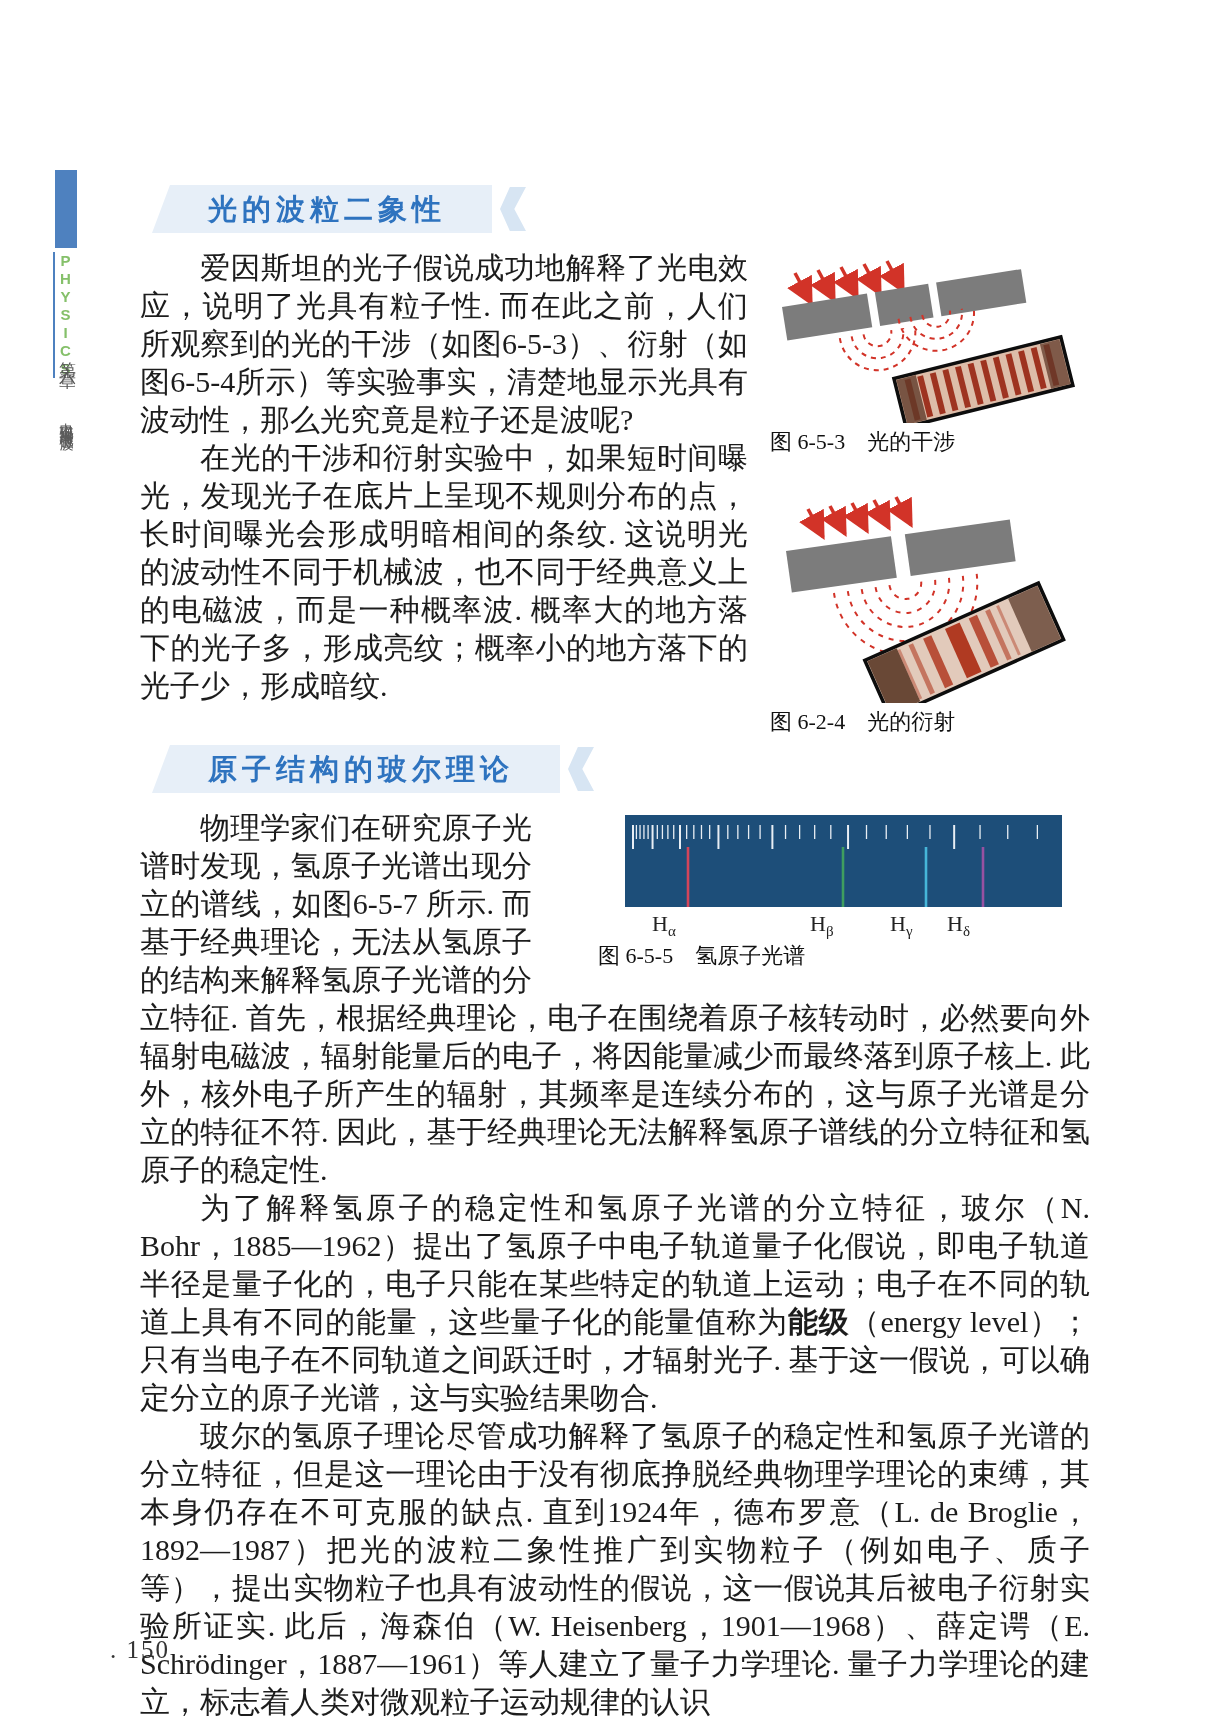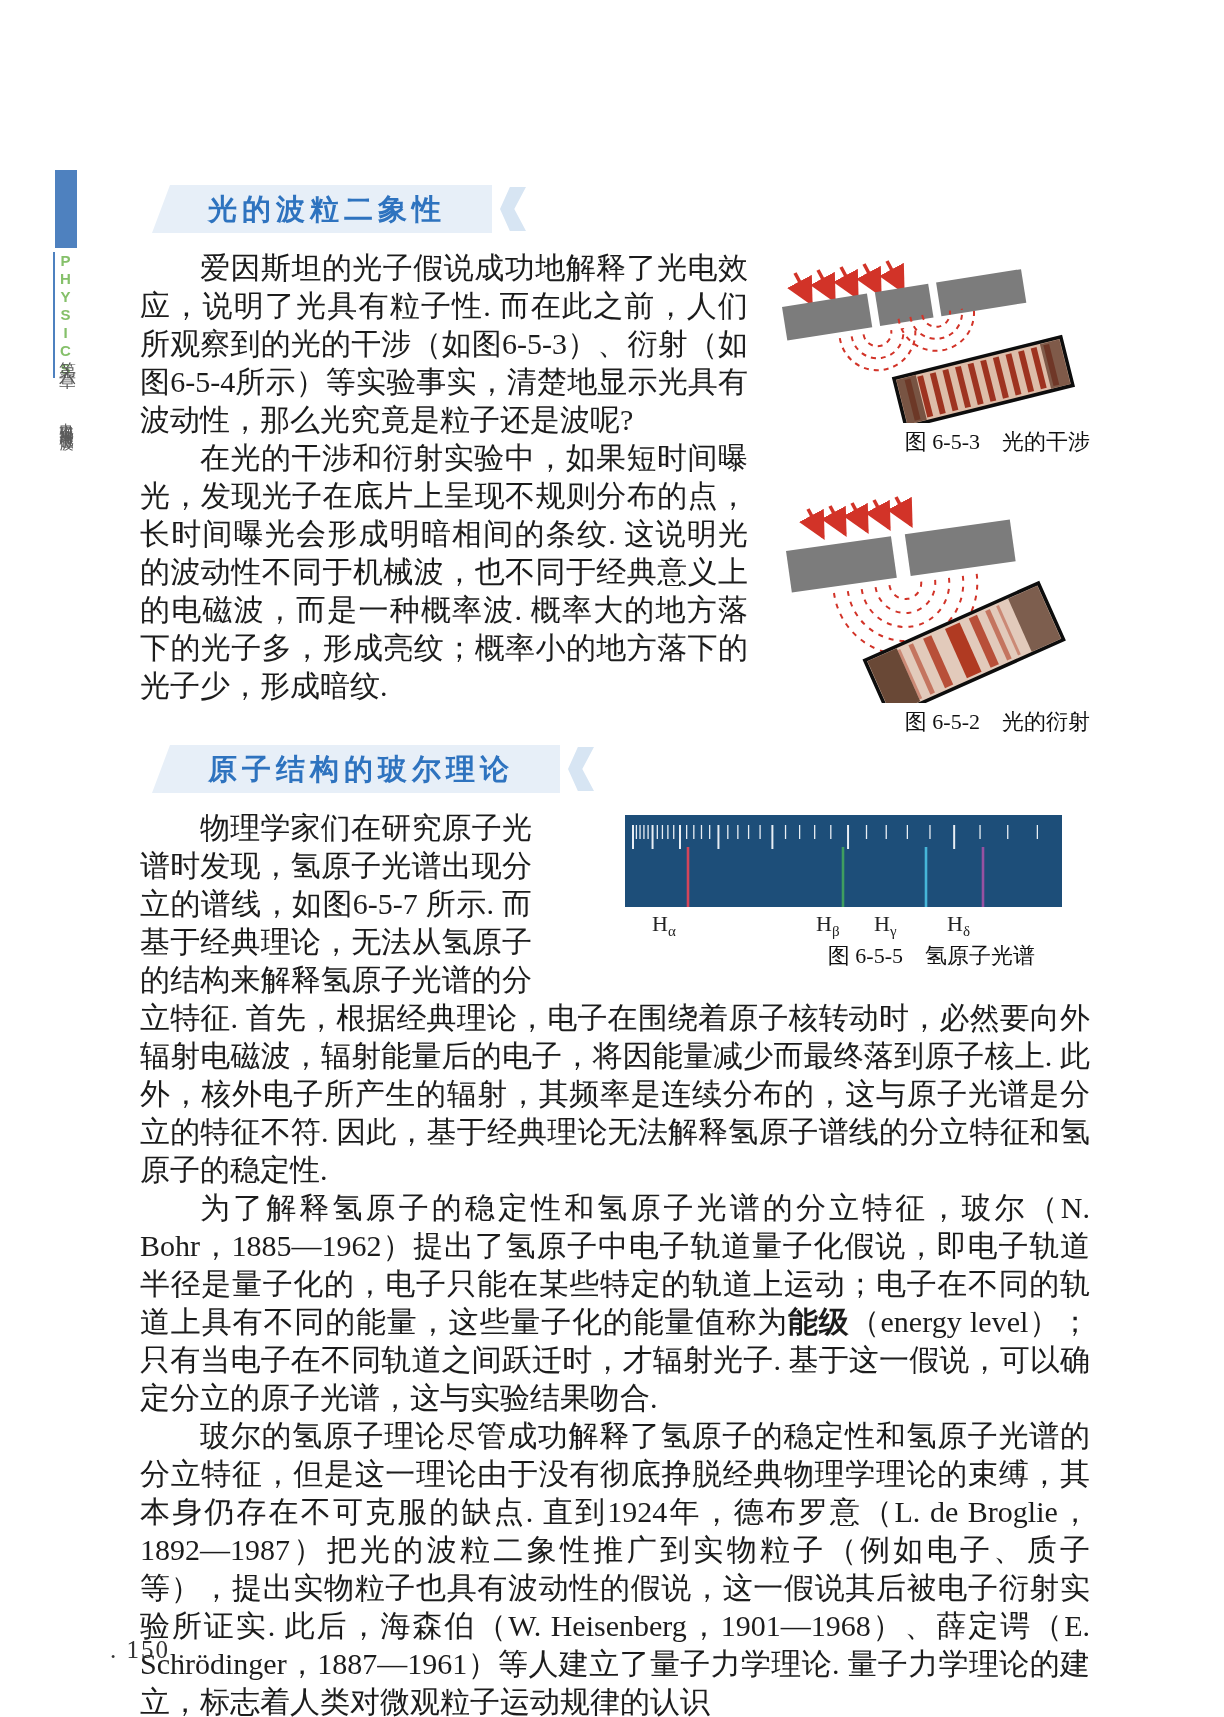--- a/index.html
+++ b/index.html
@@ -30,21 +30,21 @@
   .banner-chevron{width:26px;height:44px;background:#d7e5f3;
           clip-path:polygon(100% 0,38% 0,0 50%,38% 100%,100% 100%,55% 50%);}
 
   .sec-body{margin-top:16px;}
   p.body{font-size:30px;line-height:38px;text-align:justify;text-indent:2em;margin:0;}
   .cn-bold{font-weight:bold;font-family:"Liberation Sans",sans-serif;}
   .formula{font-style:italic;}
 
   
   .figcol{float:right;width:320px;margin:2px 0 8px 22px;}
-  .figcap{font-size:22px;text-align:right;margin-top:4px;color:#111;}
+  .figcap{font-size:22px;text-align:left;margin-top:4px;color:#111;}
   .fig-art{display:block;}
 
   
   .fig5{float:right;width:540px;margin:6px 0 8px 18px;}
   .fig5-art{position:relative;margin-left:48px;width:440px;padding-left:27px;}
   .spec-label{position:absolute;top:96px;font-size:22px;color:#222;}
   .spec-label sub{font-size:15px;}
   .fig5 .figcap{margin-left:48px;width:437px;margin-top:30px;}
 
   .page-number{position:absolute;left:110px;top:1636px;font-size:25px;color:#333;letter-spacing:2px;}
@@ -145,21 +145,21 @@
             <rect x="62" y="-58" width="9" height="54" fill="#b03a22" opacity="0.85"></rect>
             <rect x="112" y="-58" width="9" height="54" fill="#b03a22" opacity="0.85"></rect>
             <rect x="46" y="-58" width="5" height="54" fill="#b03a22" opacity="0.6"></rect>
             <rect x="130" y="-58" width="5" height="54" fill="#b03a22" opacity="0.6"></rect>
             <rect x="34" y="-58" width="3" height="54" fill="#b03a22" opacity="0.45"></rect>
             <rect x="142" y="-58" width="3" height="54" fill="#b03a22" opacity="0.45"></rect>
             <rect x="2" y="-60" width="32" height="58" fill="#53311f" opacity="0.85"></rect>
             <rect x="156" y="-60" width="32" height="58" fill="#53311f" opacity="0.7"></rect>
           </g>
         </svg>
-        <div class="figcap">图 6-5-2　光的衍射</div>
+        <div class="figcap">图 6-2-4　光的衍射</div>
       </div>
 
       <p class="body">爱因斯坦的光子假说成功地解释了光电效应，说明了光具有粒子性. 而在此之前，人们所观察到的光的干涉（如图6-5-3）、衍射（如图6-5-4所示）等实验事实，清楚地显示光具有波动性，那么光究竟是粒子还是波呢?</p>
       <p class="body">在光的干涉和衍射实验中，如果短时间曝光，发现光子在底片上呈现不规则分布的点，长时间曝光会形成明暗相间的条纹. 这说明光的波动性不同于机械波，也不同于经典意义上的电磁波，而是一种概率波. 概率大的地方落下的光子多，形成亮纹；概率小的地方落下的光子少，形成暗纹.</p>
     </div>
 
     <div class="banner-row" style="margin-top:22px">
       <div class="banner">
         <span>原子结构的玻尔理论</span>
       </div>
@@ -207,22 +207,22 @@
                 <line x1="355.0483406457783" x2="355.0483406457783" y1="10" y2="24" stroke="#e8eef4" stroke-width="1.3"></line>
                 <line x1="382.7417244909828" x2="382.7417244909828" y1="10" y2="24" stroke="#e8eef4" stroke-width="1.3"></line>
                 <line x1="412.37364520535164" x2="412.37364520535164" y1="10" y2="24" stroke="#e8eef4" stroke-width="1.3"></line>
               </g>
             <line x1="63" y1="32" x2="63" y2="92" stroke="#d4455a" stroke-width="2.6"></line>
             <line x1="218" y1="32" x2="218" y2="92" stroke="#3f9e5f" stroke-width="2.6"></line>
             <line x1="301" y1="32" x2="301" y2="92" stroke="#46b6d9" stroke-width="2.6"></line>
             <line x1="358" y1="32" x2="358" y2="92" stroke="#9751a1" stroke-width="2.6"></line>
           </svg>
           <span class="spec-label" style="left:54px"><span>H</span><sub>α</sub></span>
-          <span class="spec-label" style="left:218px"><span>H</span><sub>β</sub></span>
-          <span class="spec-label" style="left:276px"><span>H</span><sub>γ</sub></span>
+          <span class="spec-label" style="left:212px"><span>H</span><sub>β</sub></span>
+          <span class="spec-label" style="left:292px"><span>H</span><sub>γ</sub></span>
           <span class="spec-label" style="left:349px"><span>H</span><sub>δ</sub></span>
         </div>
         <div class="figcap">图 6-5-5　氢原子光谱</div>
       </div>
 
       <p class="body">物理学家们在研究原子光谱时发现，氢原子光谱出现分立的谱线，如图6-5-7 所示. 而基于经典理论，无法从氢原子的结构来解释氢原子光谱的分立特征. 首先，根据经典理论，电子在围绕着原子核转动时，必然要向外辐射电磁波，辐射能量后的电子，将因能量减少而最终落到原子核上. 此外，核外电子所产生的辐射，其频率是连续分布的，这与原子光谱是分立的特征不符. 因此，基于经典理论无法解释氢原子谱线的分立特征和氢原子的稳定性.</p>
       <p class="body"><span>为了解释氢原子的稳定性和氢原子光谱的分立特征，玻尔（N. Bohr，1885—1962）提出了氢原子中电子轨道量子化假说，即电子轨道半径是量子化的，电子只能在某些特定的轨道上运动；电子在不同的轨道上具有不同的能量，这些量子化的能量值称为</span><span class="cn-bold">能级</span><span>（energy level）；只有当电子在不同轨道之间跃迁时，才辐射光子. 基于这一假说，可以确定分立的原子光谱，这与实验结果吻合.</span></p>
       <p class="body">玻尔的氢原子理论尽管成功解释了氢原子的稳定性和氢原子光谱的分立特征，但是这一理论由于没有彻底挣脱经典物理学理论的束缚，其本身仍存在不可克服的缺点. 直到1924年，德布罗意（L. de Broglie，1892—1987）把光的波粒二象性推广到实物粒子（例如电子、质子等），提出实物粒子也具有波动性的假说，这一假说其后被电子衍射实验所证实. 此后，海森伯（W. Heisenberg，1901—1968）、薛定谔（E. Schrödinger，1887—1961）等人建立了量子力学理论. 量子力学理论的建立，标志着人类对微观粒子运动规律的认识</p>
     </div>
   </div>

